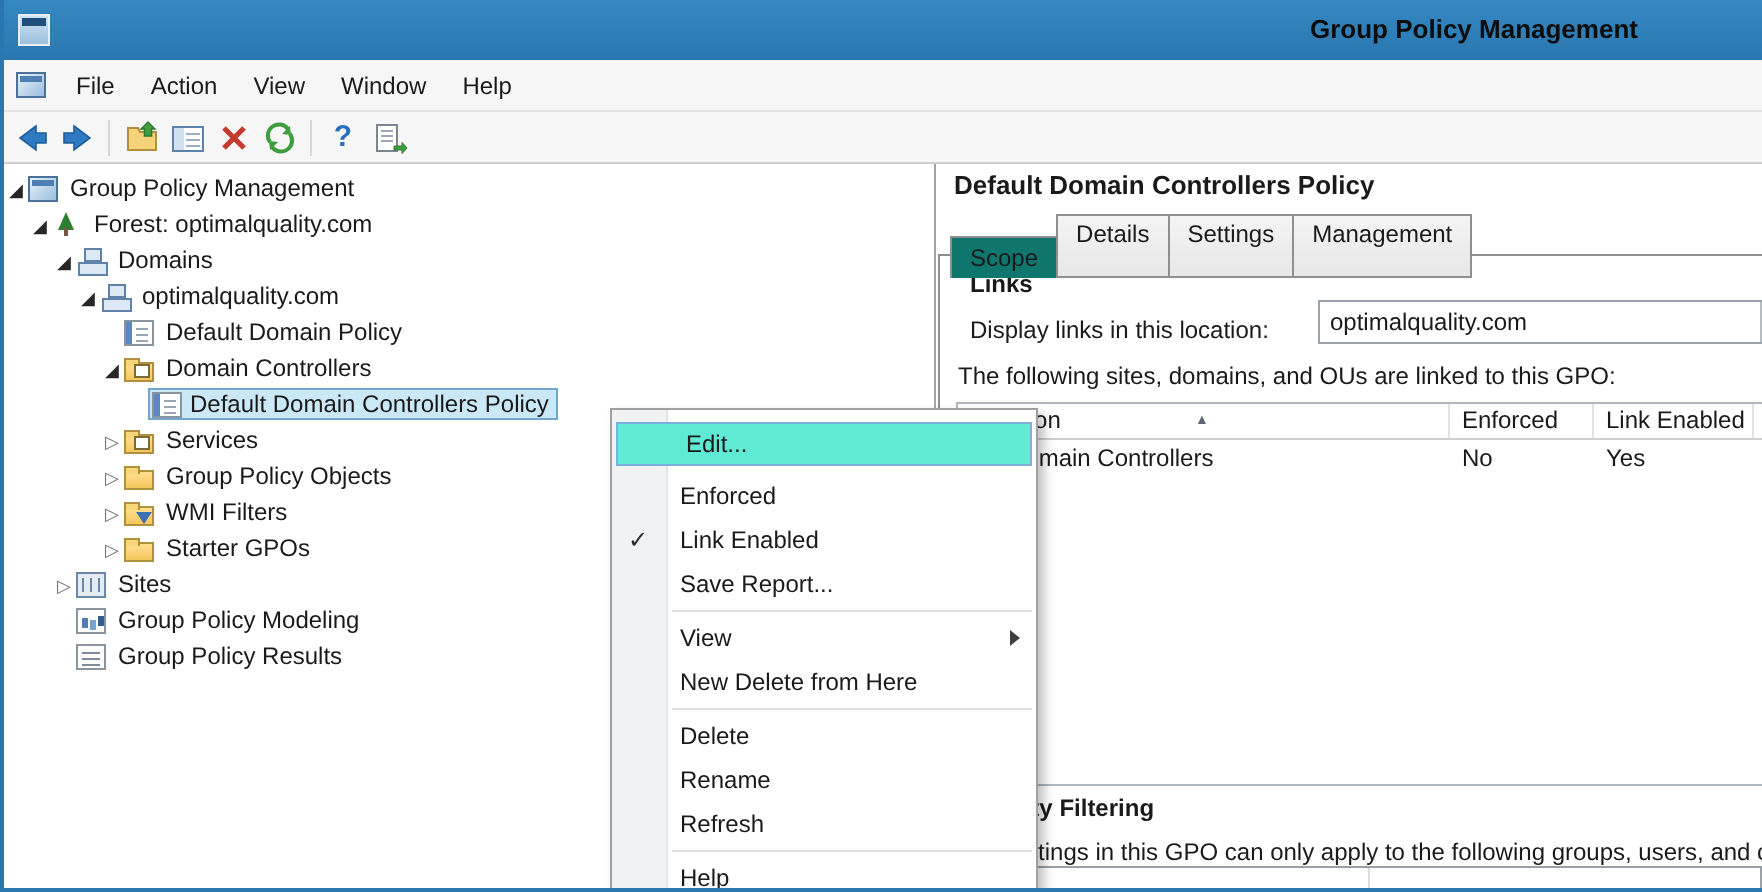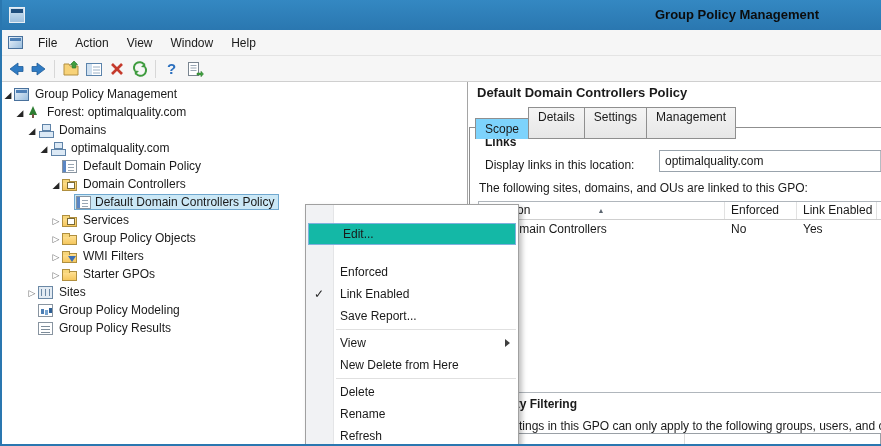--- a/index.html
+++ b/index.html
@@ -59,21 +59,21 @@
   .ti-model { background:#fff; border:1px solid #8894a0; }
   .ti-model::before { content:""; position:absolute; left:2px; bottom:2px; width:3px; height:5px; background:#4d7fb5; box-shadow:4px 1px 0 #76a3d0, 8px -1px 0 #2e5f94; }
   .ti-results { background:#fff; border:1px solid #8894a0; }
   .ti-results::before { content:""; position:absolute; left:2px; top:3px; right:2px; height:7px; background:repeating-linear-gradient(#7d8c9a 0 1px,transparent 1px 3px); }
 
   
   .rightpane { position:absolute; left:468px; top:82px; width:413px; height:364px; background:#fff; }
   .rp-title { position:absolute; left:9px; top:3px; font-size:13px; font-weight:700; white-space:nowrap; }
   .tabs { position:absolute; left:7px; top:25px; z-index:3; display:flex; align-items:flex-end; }
   .tab { padding:3px 9px 3px; border:1px solid #8f8f8f; border-bottom:1px solid #8f8f8f; background:linear-gradient(#f4f4f4,#e7e7e7); margin-right:-1px; height:32px; line-height:13px; }
-  .tab.active { background:#7dd3fc; border-bottom:none; height:21px; padding-top:4px; z-index:4; position:relative; }
+  .tab.active { background:#0f766e; border-bottom:none; height:21px; padding-top:4px; z-index:4; position:relative; }
   .tabpage { position:absolute; left:1px; top:45px; width:412px; height:319px; border-top:1px solid #8f8f8f; border-left:1px solid #8f8f8f; background:#fff; overflow:hidden; }
   .sec-heading { position:absolute; font-weight:700; white-space:nowrap; }
   .cap { position:absolute; white-space:nowrap; color:#1a1a1a; }
   .combo { position:absolute; left:189px; top:22px; width:240px; height:22px; border:1px solid #99a3ac; background:#fff; line-height:20px; padding-left:5px; white-space:nowrap; }
   .combo-btn { position:absolute; right:0; top:0; bottom:0; width:18px; background:linear-gradient(#f5f6f7,#dde1e6); border-left:1px solid #b5bcc2; }
   .combo-btn::after { content:""; position:absolute; left:5px; top:8px; border-left:4px solid transparent; border-right:4px solid transparent; border-top:4px solid #4a4a4a; }
 
   .ltable { position:absolute; left:8px; top:73px; width:410px; height:192px; border:1px solid #b0b6bc; background:#fff; }
   .lt-head { display:flex; height:18px; border-bottom:1px solid #cfcfcf; background:#fff; }
   .lt-hc { border-right:1px solid #e2e2e2; padding-left:6px; line-height:17px; position:relative; white-space:nowrap; overflow:hidden; }
@@ -82,21 +82,21 @@
   .lt-c { padding-left:6px; white-space:nowrap; overflow:hidden; display:flex; align-items:center; gap:4px; }
   .w-loc { width:246px; } .w-enf { width:72px; } .w-lnk { width:80px; } .w-rest { flex:1; border-right:none; }
 
   .sf-list { position:absolute; left:9px; top:305px; width:402px; height:24px; border:1px solid #9aa0a6; background:#fff; }
   .sf-list::before { content:""; position:absolute; left:204px; top:0; bottom:0; width:1px; background:#dcdcdc; }
 
   
   .ctx { position:absolute; left:305px; top:204px; width:214px; background:#fff; border:1px solid #a0a0a0; padding:2px 0; z-index:50; box-shadow:3px 3px 5px rgba(0,0,0,0.25); }
   .ctx::before { content:""; position:absolute; left:0; top:0; bottom:0; width:27px; background:#f1f2f4; border-right:1px solid #e4e5e7; }
   .mi { position:relative; height:22px; line-height:22px; padding-left:34px; padding-right:18px; white-space:nowrap; z-index:1; }
-  .mi.hl { margin:16px 2px; border:1px solid #7fb0dd; background:#14b8a6; height:22px; line-height:20px; }
+  .mi.hl { margin:4px 2px; border:1px solid #7fb0dd; background:#5eead4; height:22px; line-height:20px; }
   .mi .chk { position:absolute; left:8px; top:0; font-size:12px; color:#2b2b2b; }
   .mi .subarrow { position:absolute; right:8px; top:7px; width:0; height:0; border-left:5px solid #3f3f3f; border-top:4px solid transparent; border-bottom:4px solid transparent; }
   .msep { height:1px; background:#e0e0e0; margin:2px 2px 2px 30px; position:relative; z-index:1; }
 </style>
 </head>
 <body>
 
 <div id="win">
 
   <div class="titlebar">

